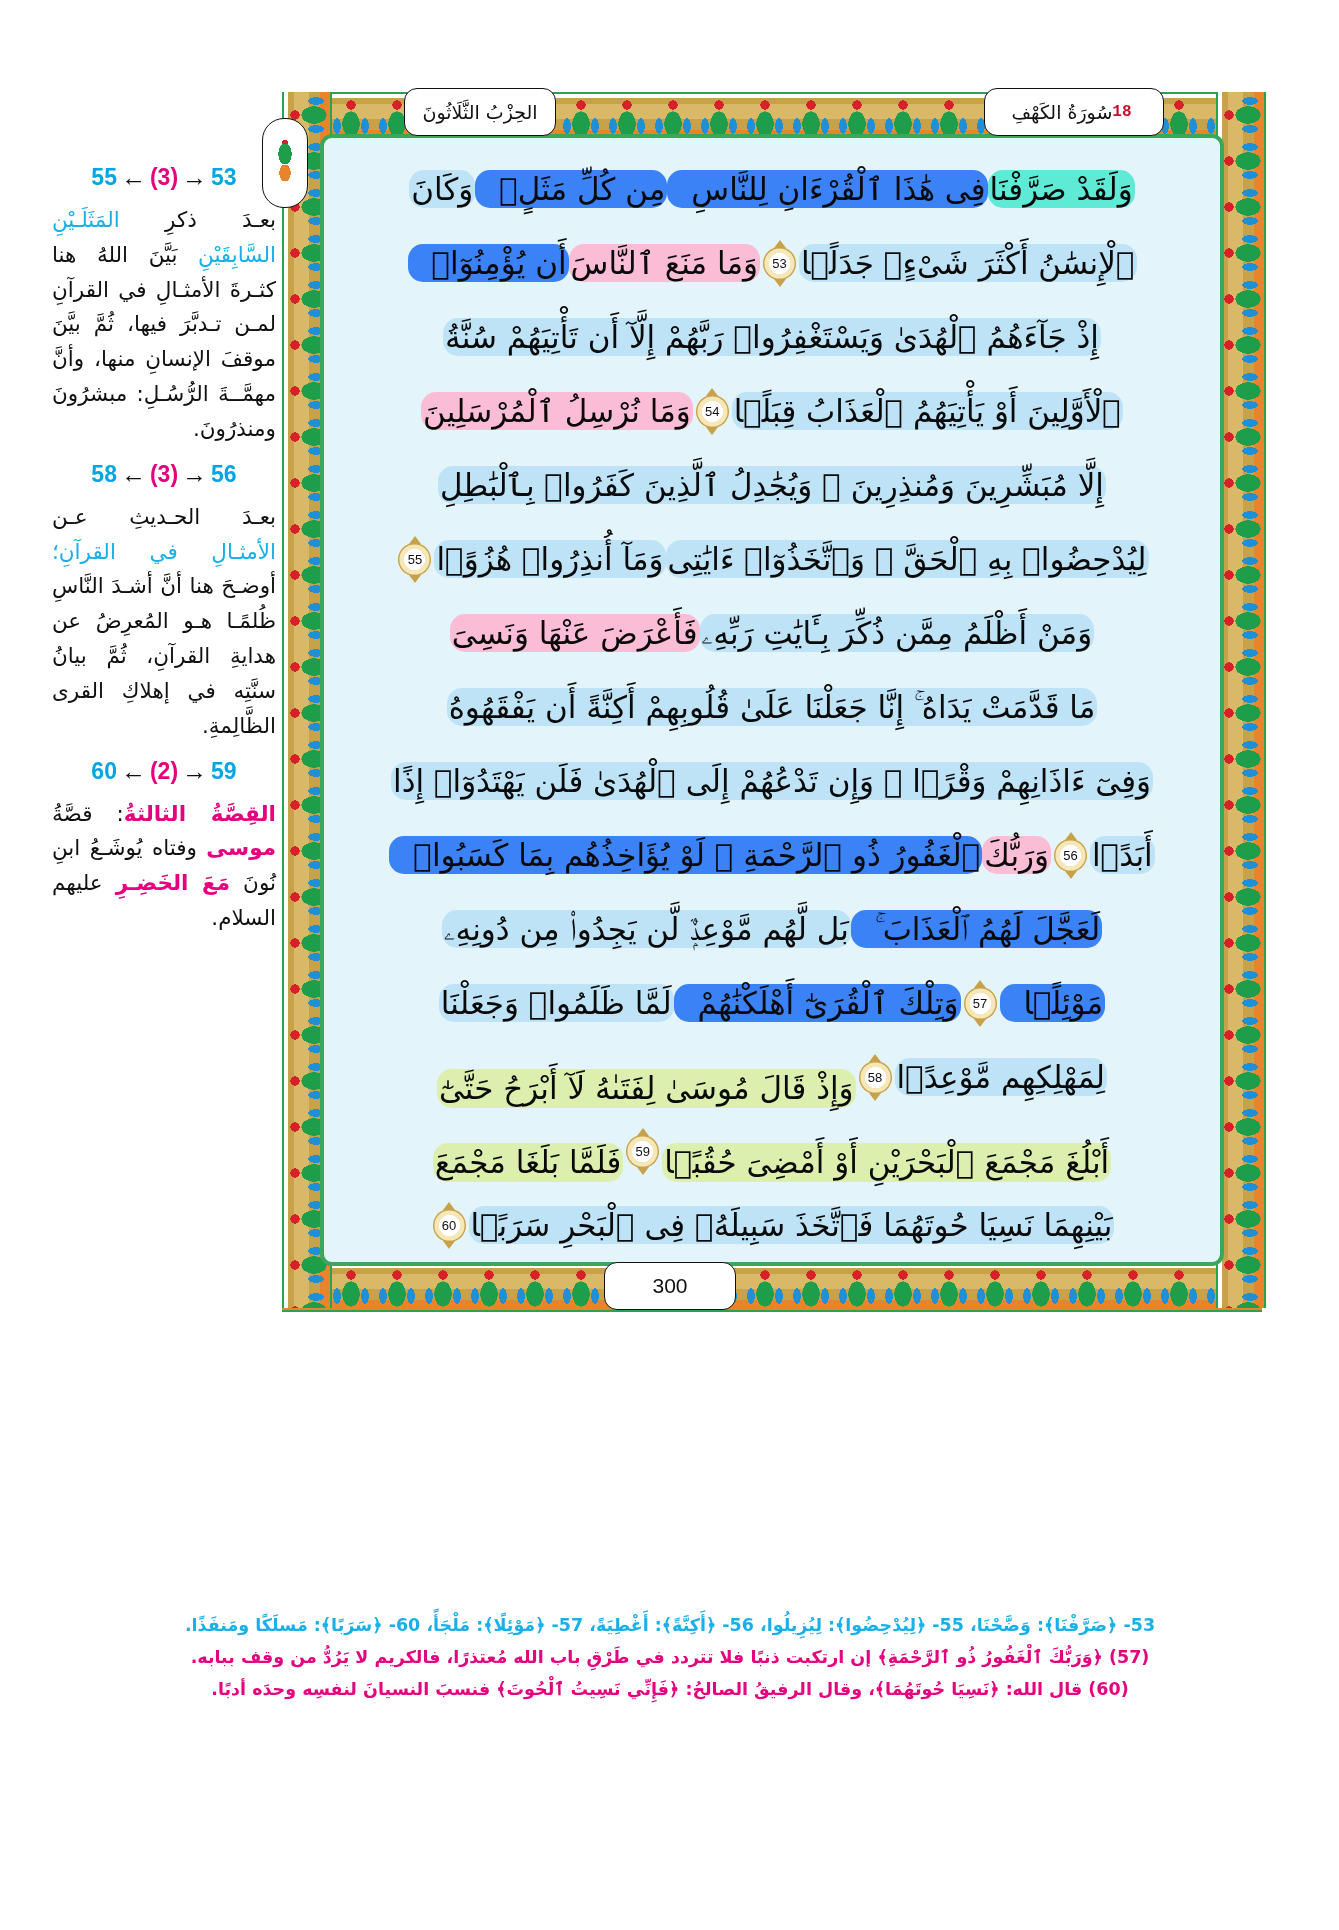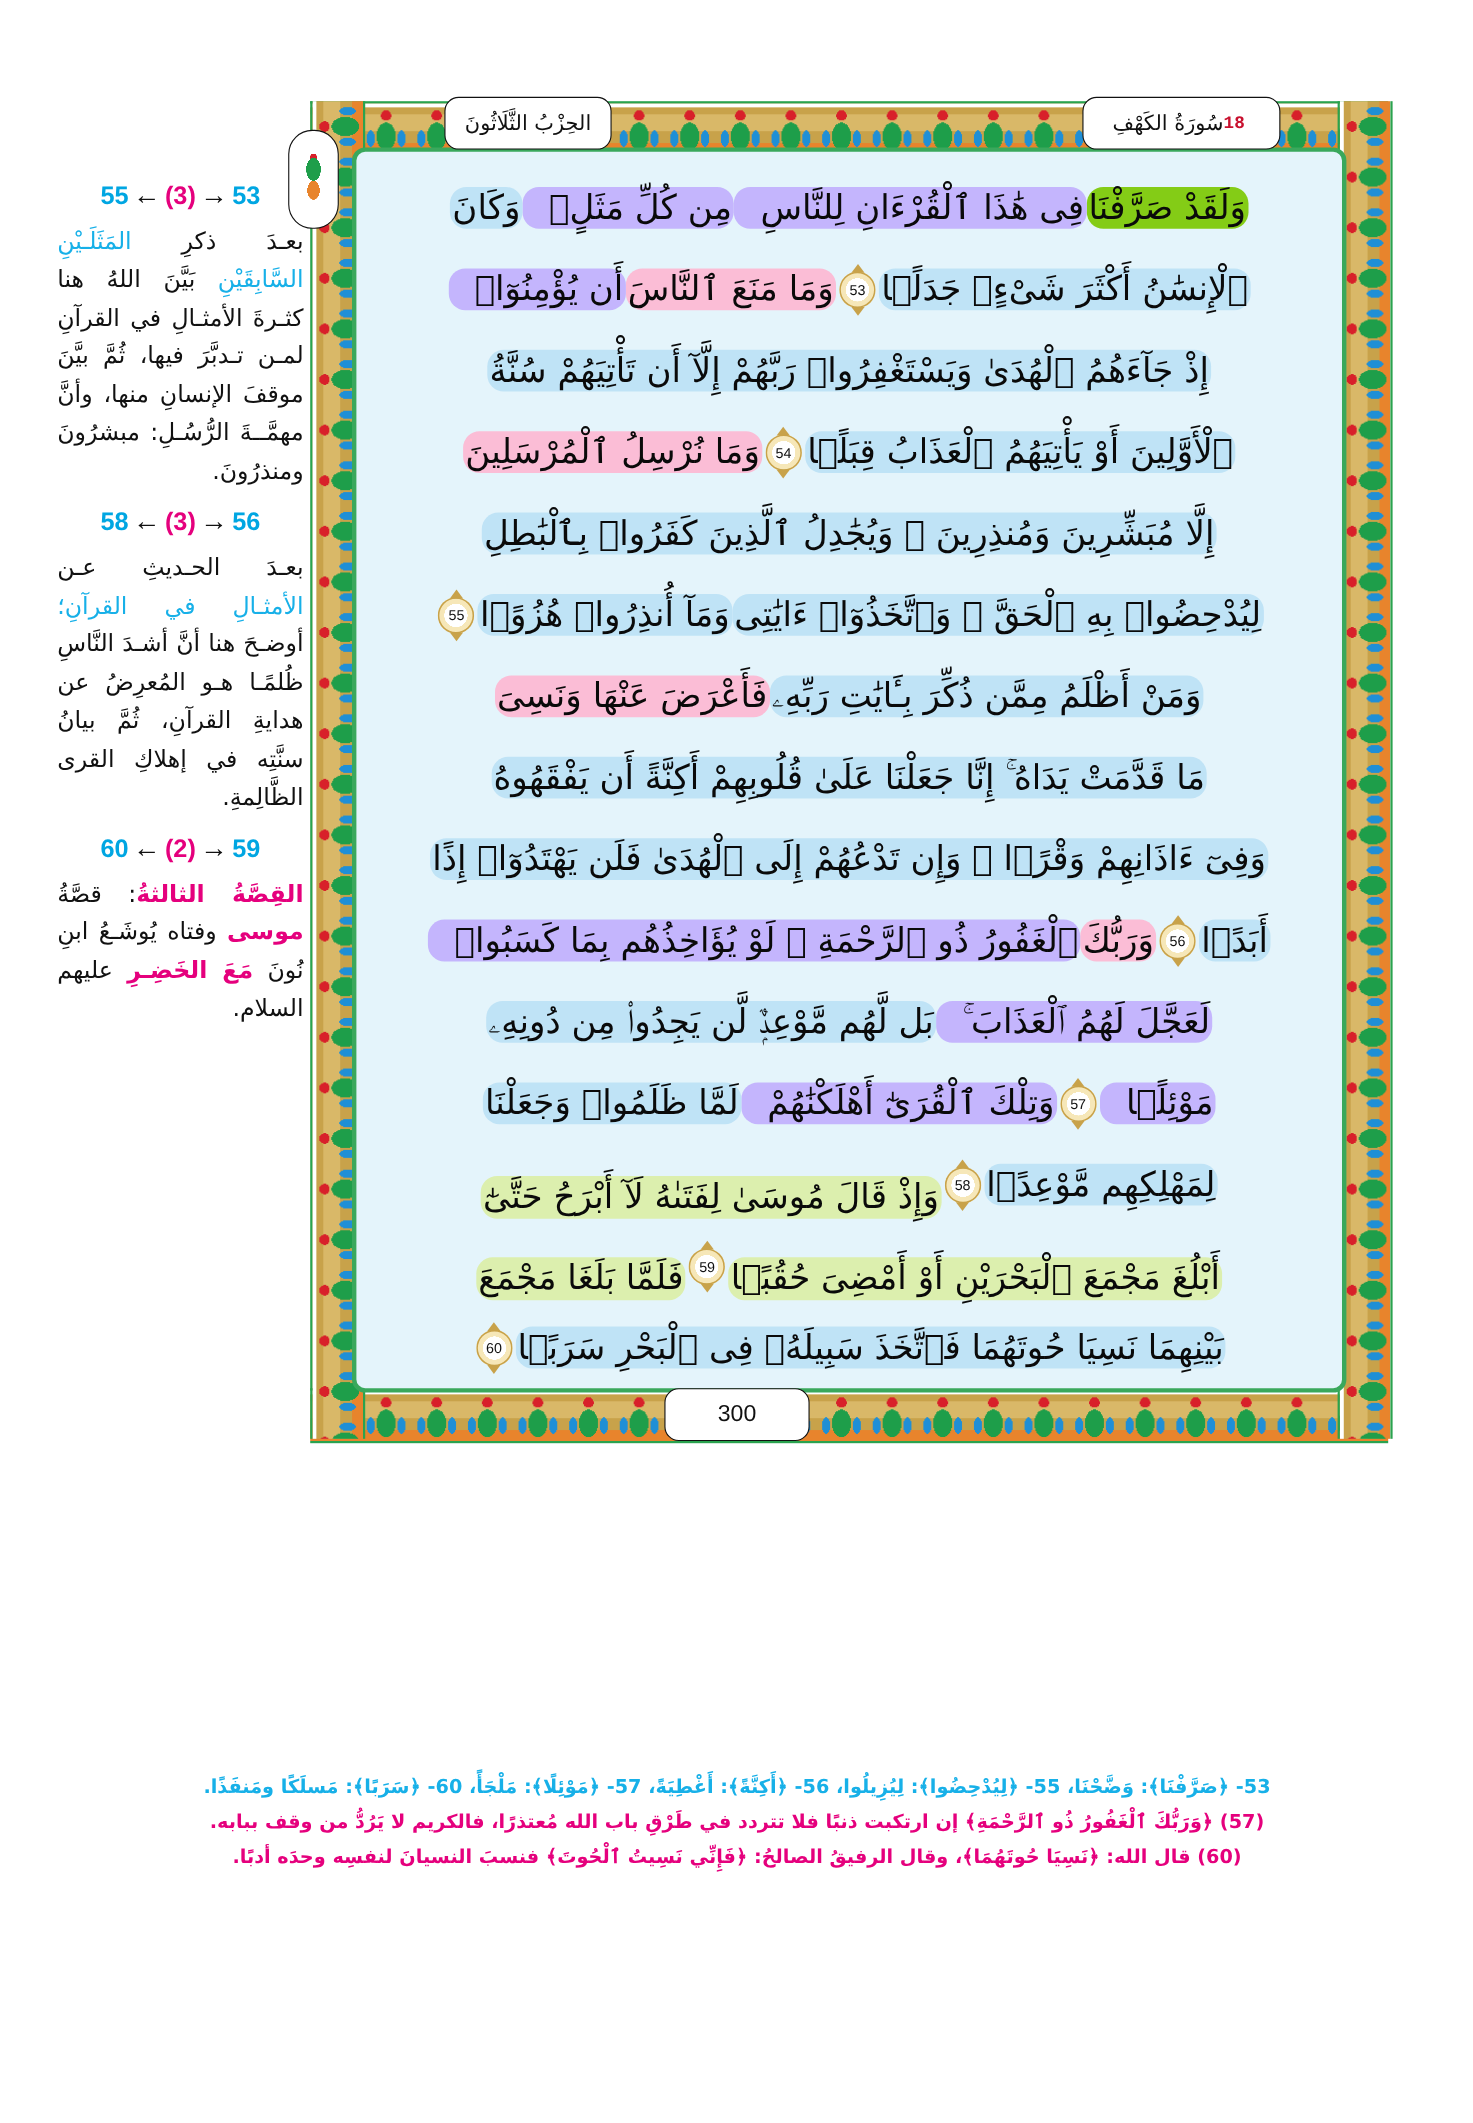--- a/index.html
+++ b/index.html
@@ -78,22 +78,22 @@
   }
   .aline{
     display:flex;align-items:center;justify-content:center;
     height:74px;direction:rtl;white-space:nowrap;
   }
   .seg{
     font-family:"DejaVu Sans","Liberation Serif",serif;
     font-size:31px;line-height:1.05;color:#0a0a0a;
     padding:3px 2px;border-radius:15px;
   }
-  .seg.hl-yellow{background:#c4b5fd;padding-left:24px;}
-  .seg.hl-orange{background:#84cc16;}
+  .seg.hl-yellow{background:#3b82f6;padding-left:24px;}
+  .seg.hl-orange{background:#5eead4;}
   .seg.hl-pink{background:#fbbdd6;}
   .seg.hl-green{background:#dcefae;margin-top:23px;}
   .seg.hl-blue{background:#bfe3f6;}
 
   
   .ayah{
     display:inline-flex;align-items:center;justify-content:center;
     width:33px;height:33px;margin:0 3px;flex:0 0 auto;
     font-family:"Liberation Sans",sans-serif;font-size:13px;color:#111;
     background:

